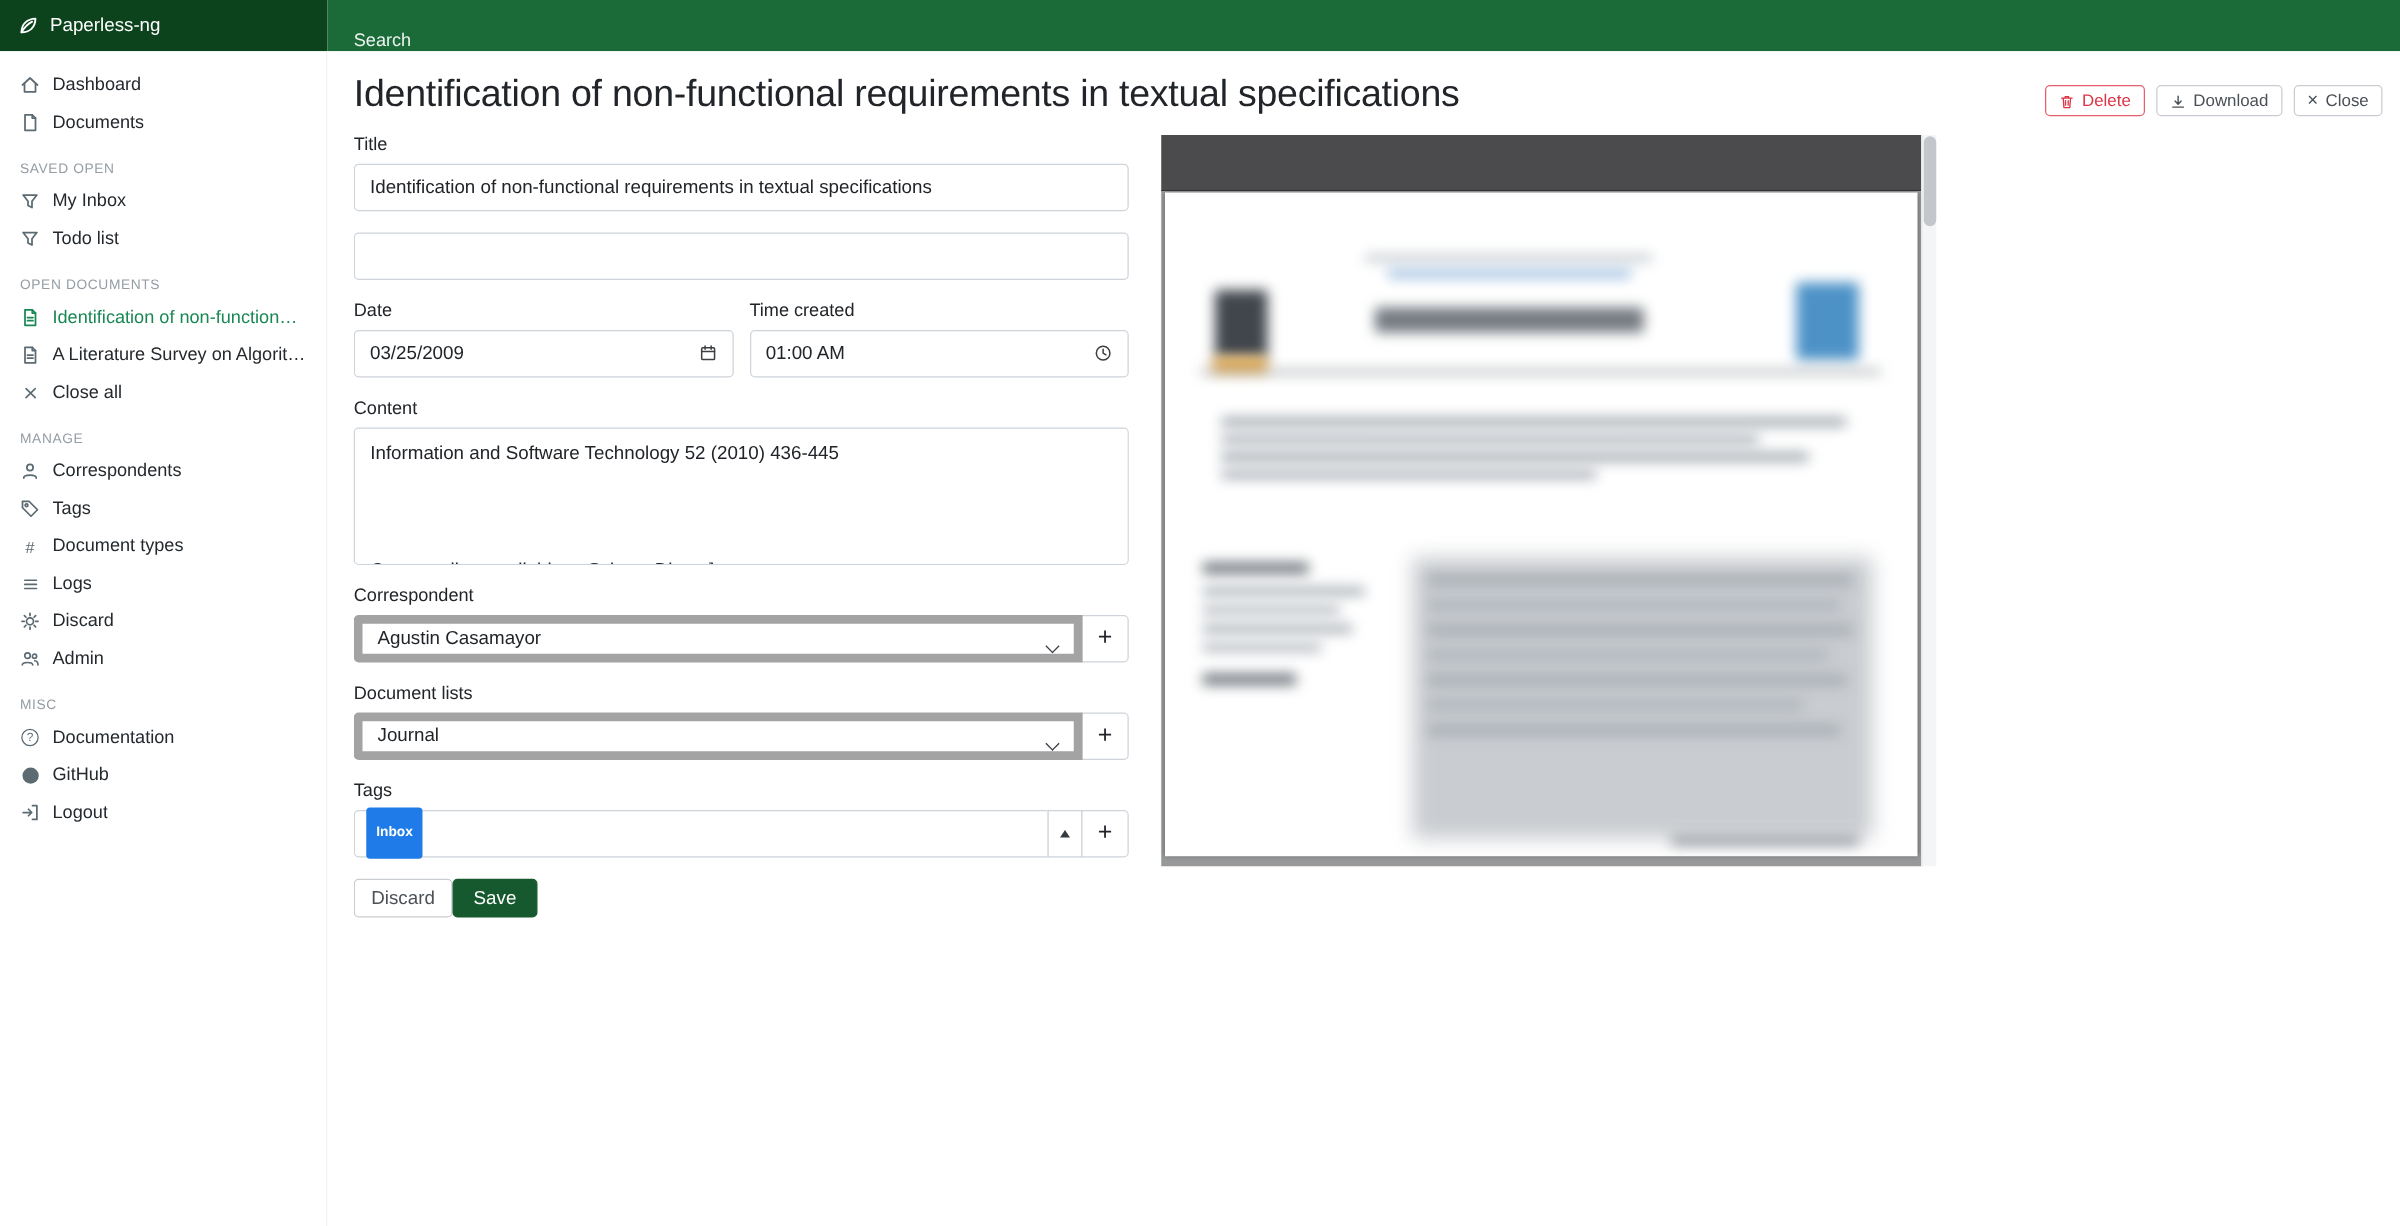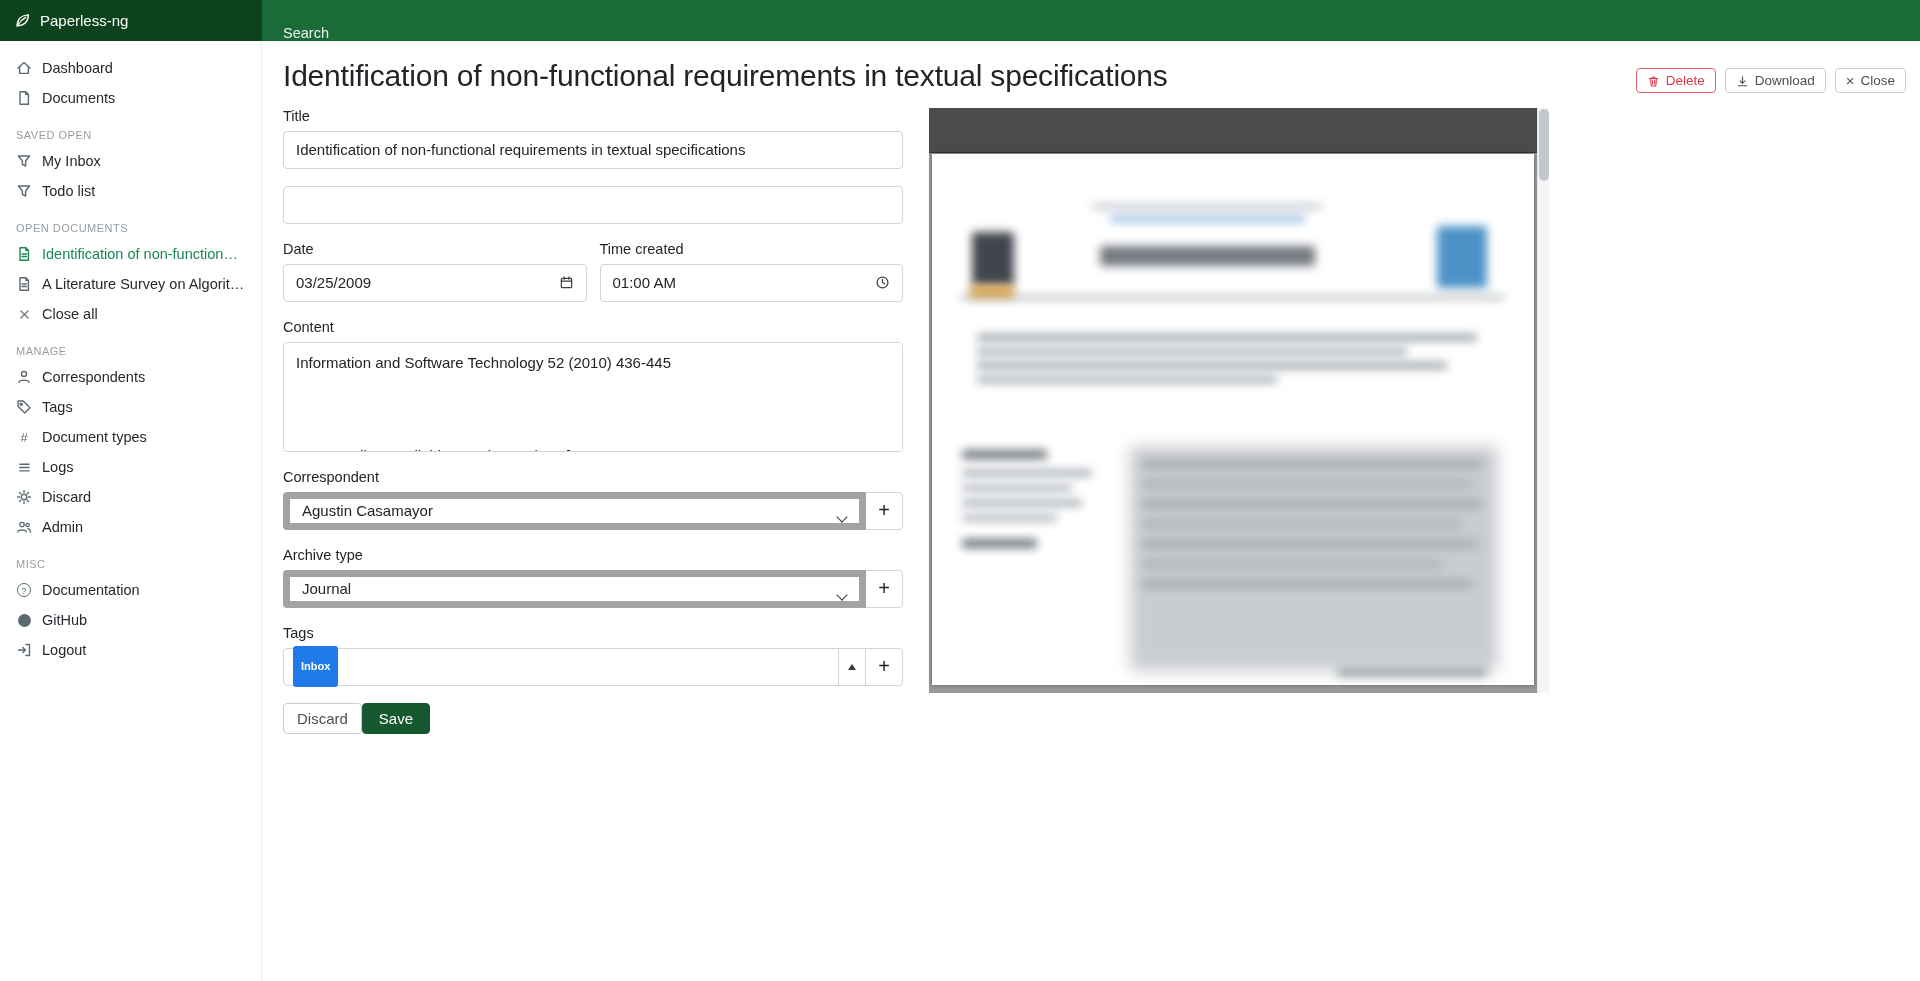--- a/index.html
+++ b/index.html
@@ -352,21 +352,21 @@
             <span>Agustin Casamayor</span>
             <span class="chev"></span>
           </div>
           <button class="gbtn plus">
             <span>+</span>
           </button>
         </div>
       </div>
 
       <div class="fg">
-        <label>Archive type</label>
+        <label>Document lists</label>
         <div class="igroup">
           <div class="select">
             <span>Journal</span>
             <span class="chev"></span>
           </div>
           <button class="gbtn plus">
             <span>+</span>
           </button>
         </div>
       </div>

